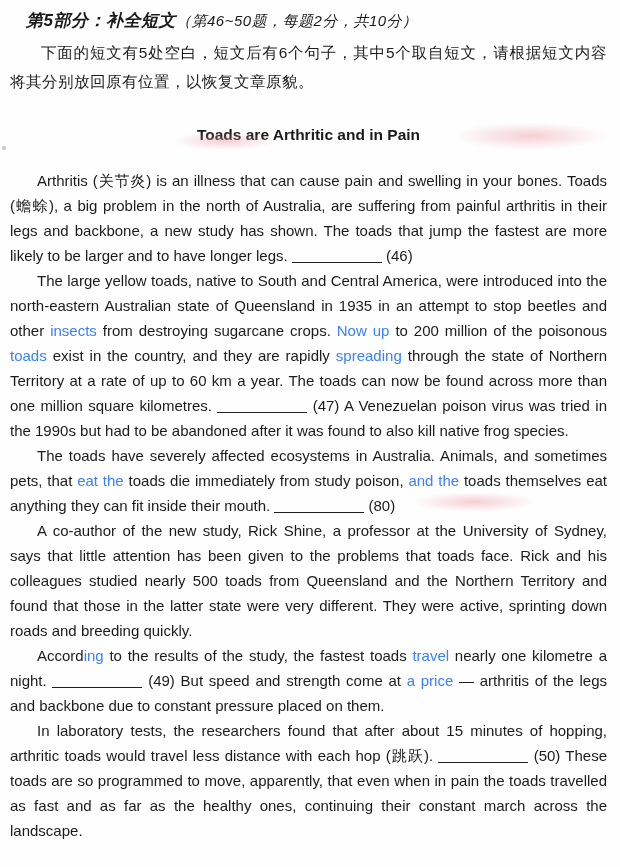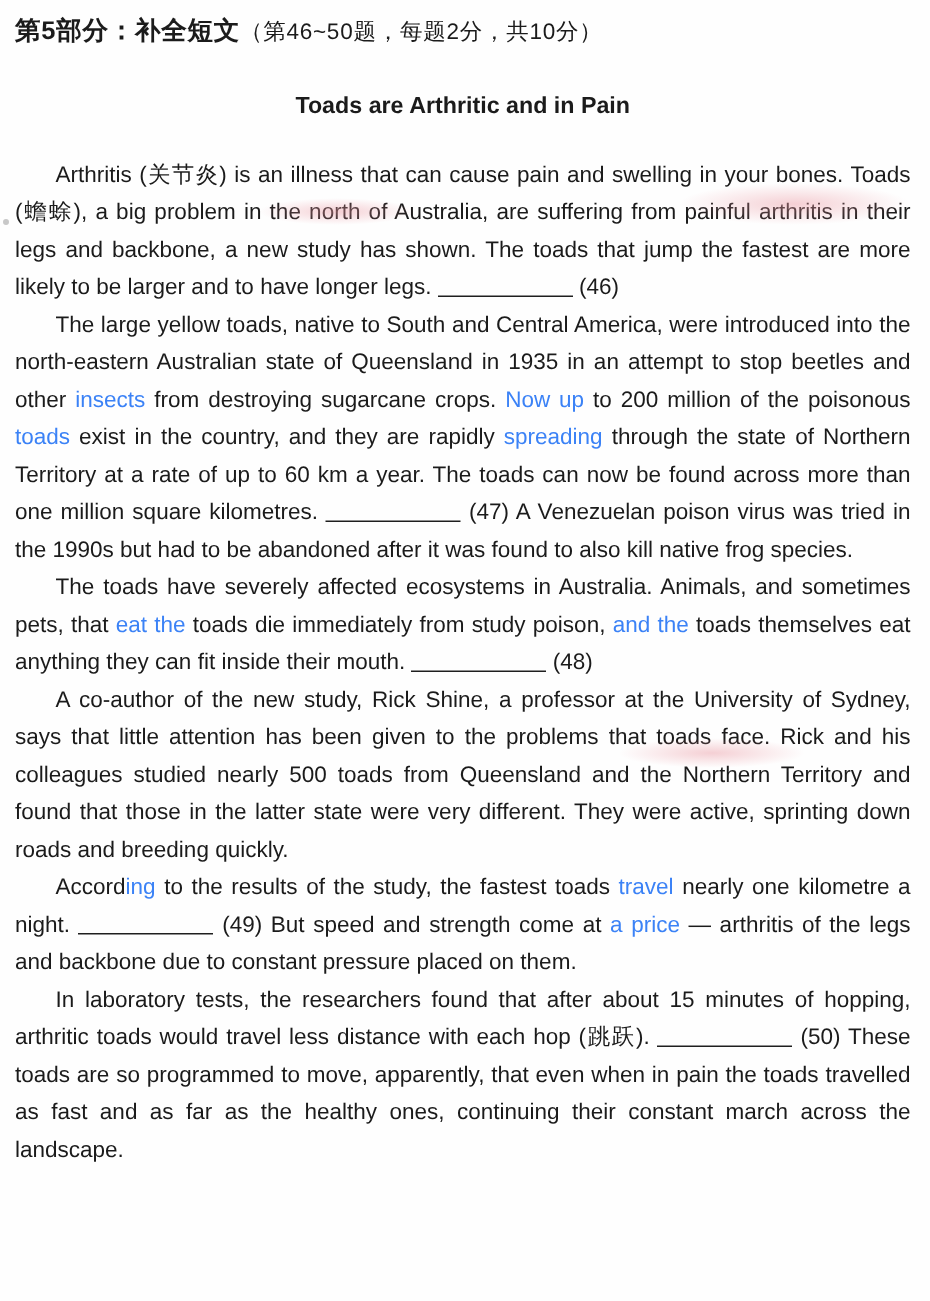--- a/index.html
+++ b/index.html
@@ -6,21 +6,21 @@
   .page {
     position:relative;
     width:620px; height:867px;
     box-sizing:border-box;
     padding:7px 13px 0 10px;
     background:#fefefe;
     color:#1b1b1b;
     font-family:"Liberation Sans","DejaVu Sans",sans-serif;
     overflow:hidden;
   }
-  .section-header { margin:2px 0 6px 0; }
+  .section-header { margin:2px 0 6px 16px;font-style:italic; }
   .section-title  { font-size:17px; font-weight:bold; letter-spacing:0.5px; }
   .section-meta   { font-size:15px; font-weight:normal; letter-spacing:0.5px; }
   .instructions {
     margin:4px 0 0 0;
     font-size:15.5px;
     line-height:29px;
     text-indent:2em;
     text-align:justify;
     letter-spacing:0.5px;
   }
@@ -67,27 +67,28 @@
 </style>
 </head>
 <body>
 
 <div class="page">
 
   <div class="section-header">
     <span class="section-title">第5部分：补全短文</span><span class="section-meta">（第46~50题，每题2分，共10分）</span>
   </div>
 
+  <p class="instructions">下面的短文有5处空白，短文后有6个句子，其中5个取自短文，请根据短文内容将其分别放回原有位置，以恢复文章原貌。</p>
 
   <h2 class="article-title">Toads are Arthritic and in Pain</h2>
 
   <div class="article-body">
       <p class="para"><span>Arthritis (关节炎) is an illness that can cause pain and swelling in your bones. Toads (蟾蜍), a big problem in the north of Australia, are suffering from painful arthritis in their legs and backbone, a new study has shown. The toads that jump the fastest are more likely to be larger and to have longer legs. </span><span class="blank"></span><span class="qnum"> (46)</span></p>
       <p class="para"><span>The large yellow toads, native to South and Central America, were introduced into the north-eastern Australian state of Queensland in 1935 in an attempt to stop beetles and other </span><span class="tint">insects</span><span> from destroying sugarcane crops. </span><span class="tint">Now up</span><span> to 200 million of the poisonous </span><span class="tint">toads</span><span> exist in the country, and they are rapidly </span><span class="tint">spreading</span><span> through the state of Northern Territory at a rate of up to 60 km a year. The toads can now be found across more than one million square kilometres. </span><span class="blank"></span><span class="qnum"> (47)</span><span> A Venezuelan poison virus was tried in the 1990s but had to be abandoned after it was found to also kill native frog species.</span></p>
-      <p class="para"><span>The toads have severely affected ecosystems in Australia. Animals, and sometimes pets, that </span><span class="tint">eat the</span><span> toads die immediately from study poison, </span><span class="tint">and the</span><span> toads themselves eat anything they can fit inside their mouth. </span><span class="blank"></span><span class="qnum"> (48)</span></p>
+      <p class="para"><span>The toads have severely affected ecosystems in Australia. Animals, and sometimes pets, that </span><span class="tint">eat the</span><span> toads die immediately from study poison, </span><span class="tint">and the</span><span> toads themselves eat anything they can fit inside their mouth. </span><span class="blank"></span><span class="qnum"> (80)</span></p>
       <p class="para"><span>A co-author of the new study, Rick Shine, a professor at the University of Sydney, says that little attention has been given to the problems that toads face. Rick and his colleagues studied nearly 500 toads from Queensland and the Northern Territory and found that those in the latter state were very different. They were active, sprinting down roads and breeding quickly.</span></p>
       <p class="para"><span>Accord</span><span class="tint">ing</span><span> to the results of the study, the fastest toads </span><span class="tint">travel</span><span> nearly one kilometre a night. </span><span class="blank"></span><span class="qnum"> (49)</span><span> But speed and strength come at </span><span class="tint">a price</span><span> — arthritis of the legs and backbone due to constant pressure placed on them.</span></p>
       <p class="para"><span>In laboratory tests, the researchers found that after about 15 minutes of hopping, arthritic toads would travel less distance with each hop (跳跃). </span><span class="blank"></span><span class="qnum"> (50)</span><span> These toads are so programmed to move, apparently, that even when in pain the toads travelled as fast and as far as the healthy ones, continuing their constant march across the landscape.</span></p>
     </div>
 
   <div class="smudge s1"></div>
   <div class="smudge s2"></div>
   <div class="smudge s3"></div>
   <div class="scan-dot"></div>
 

